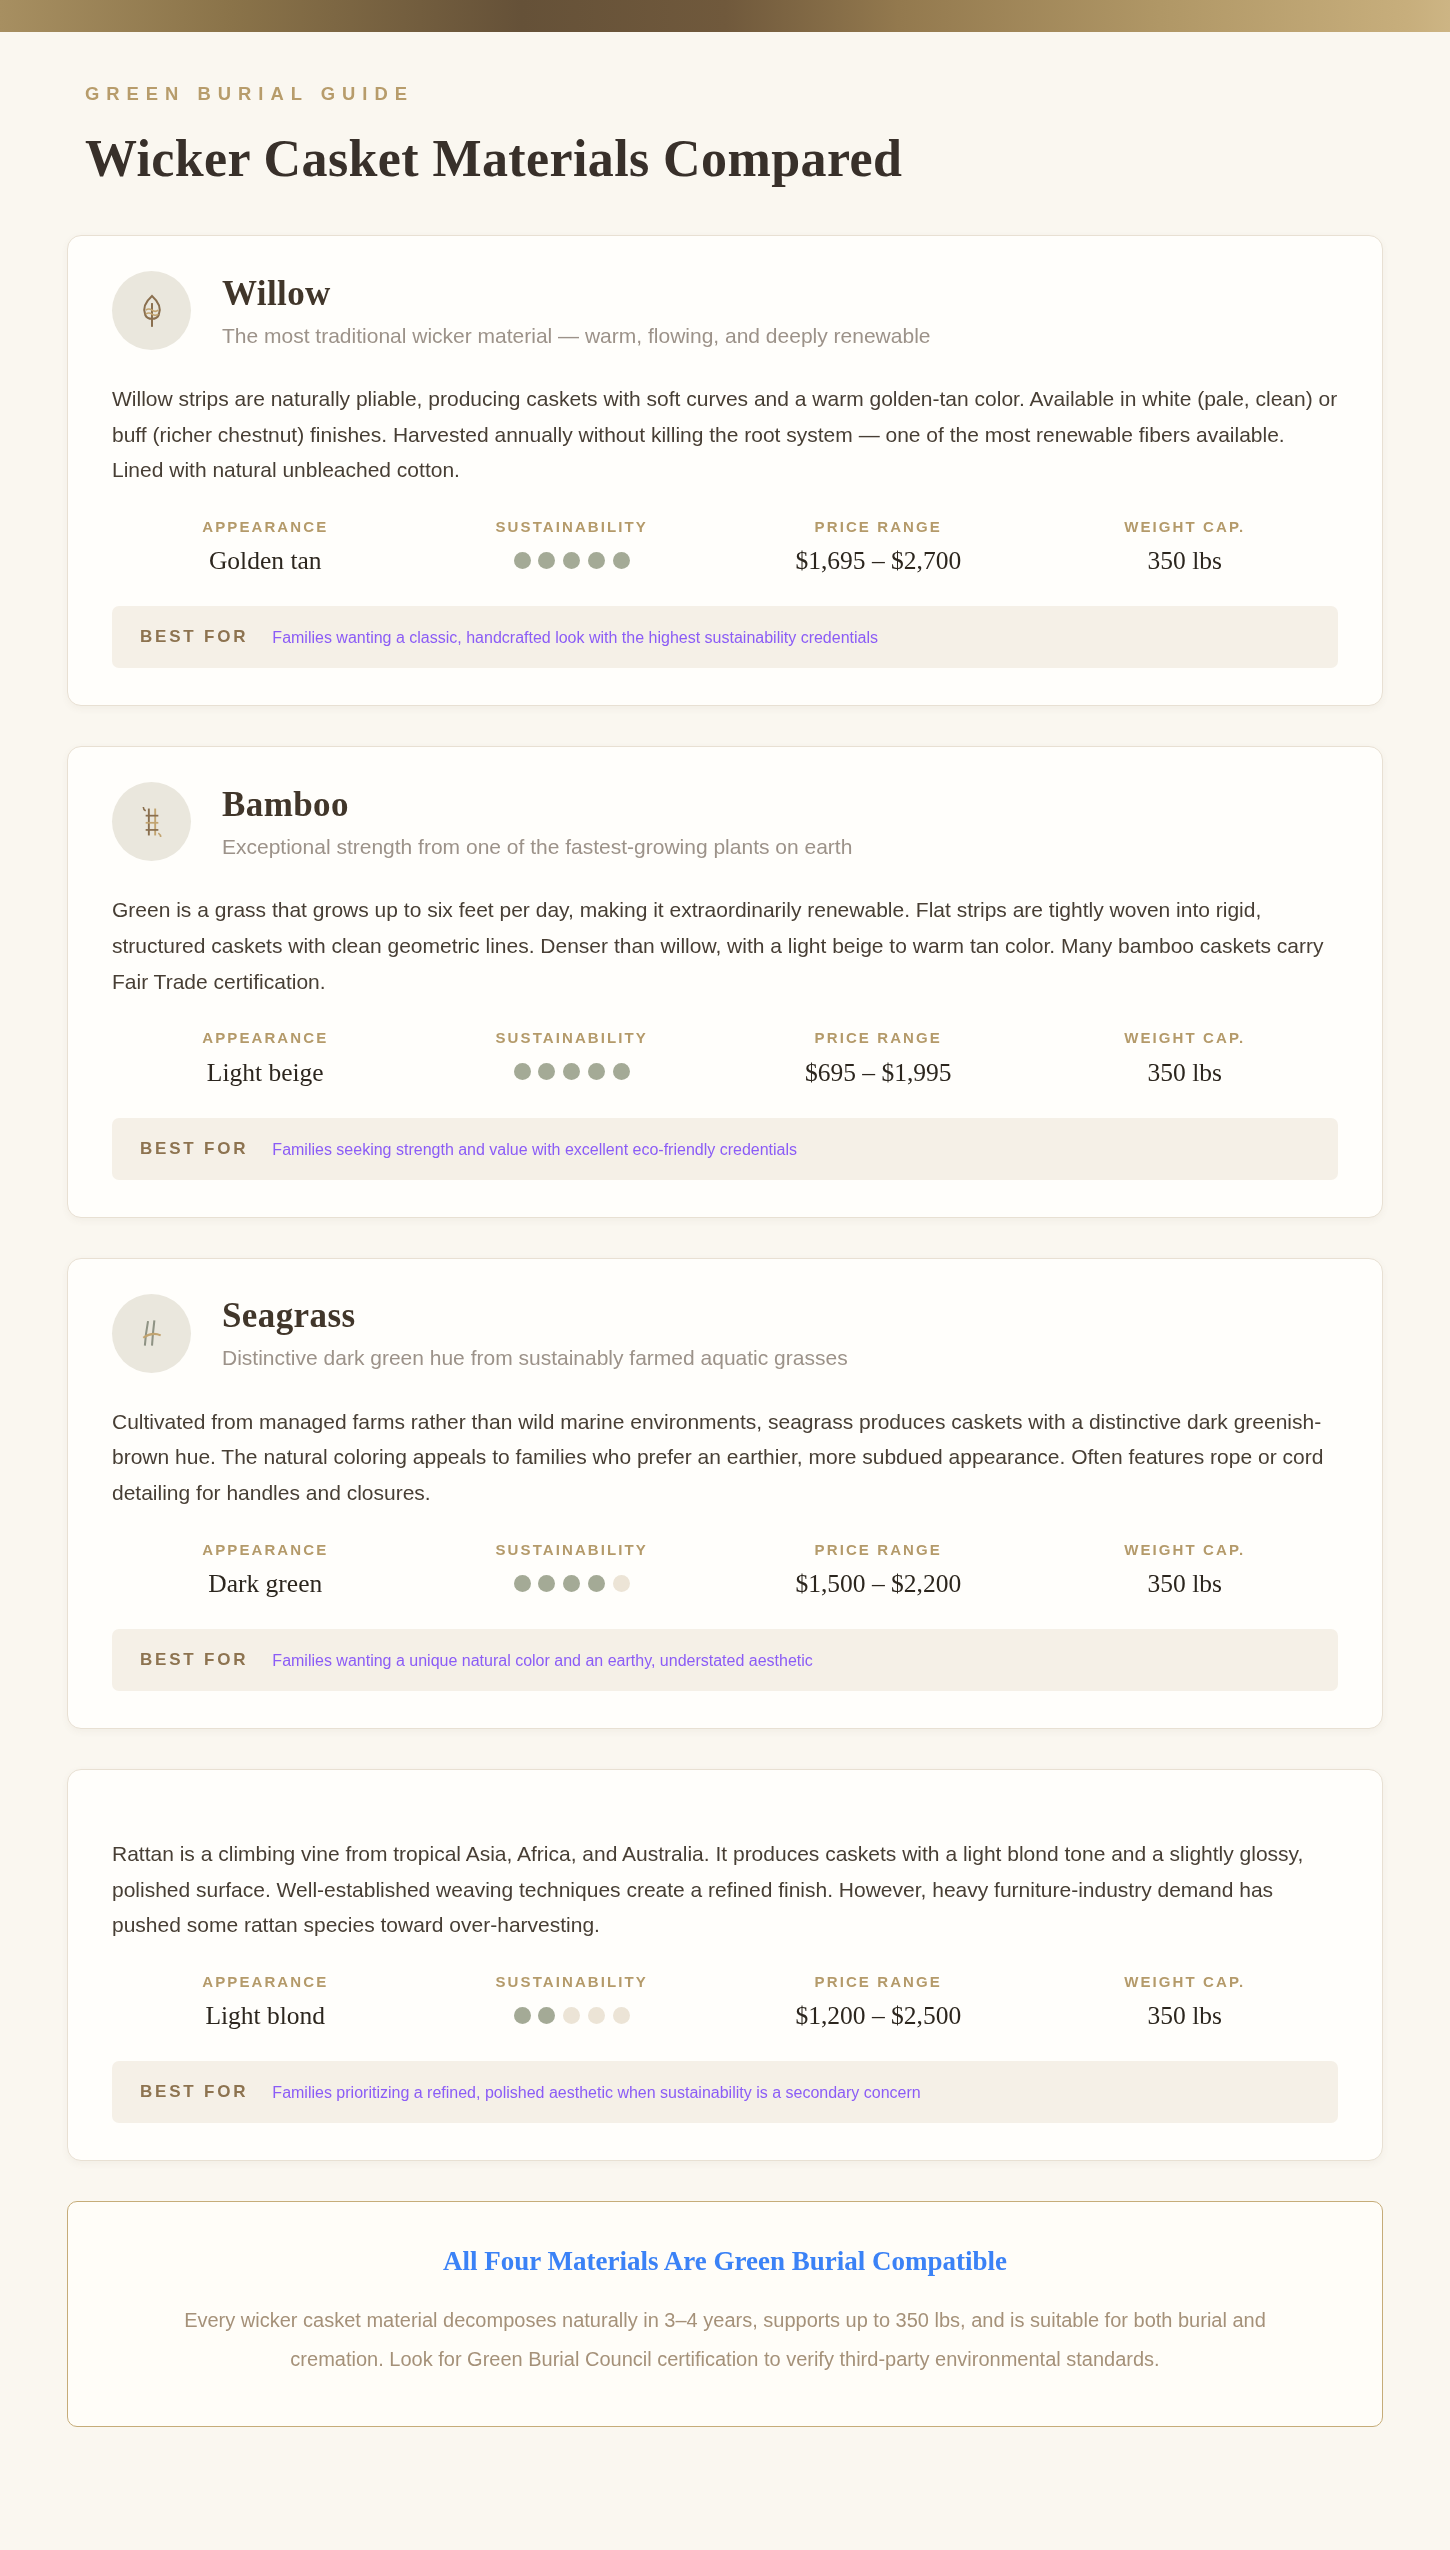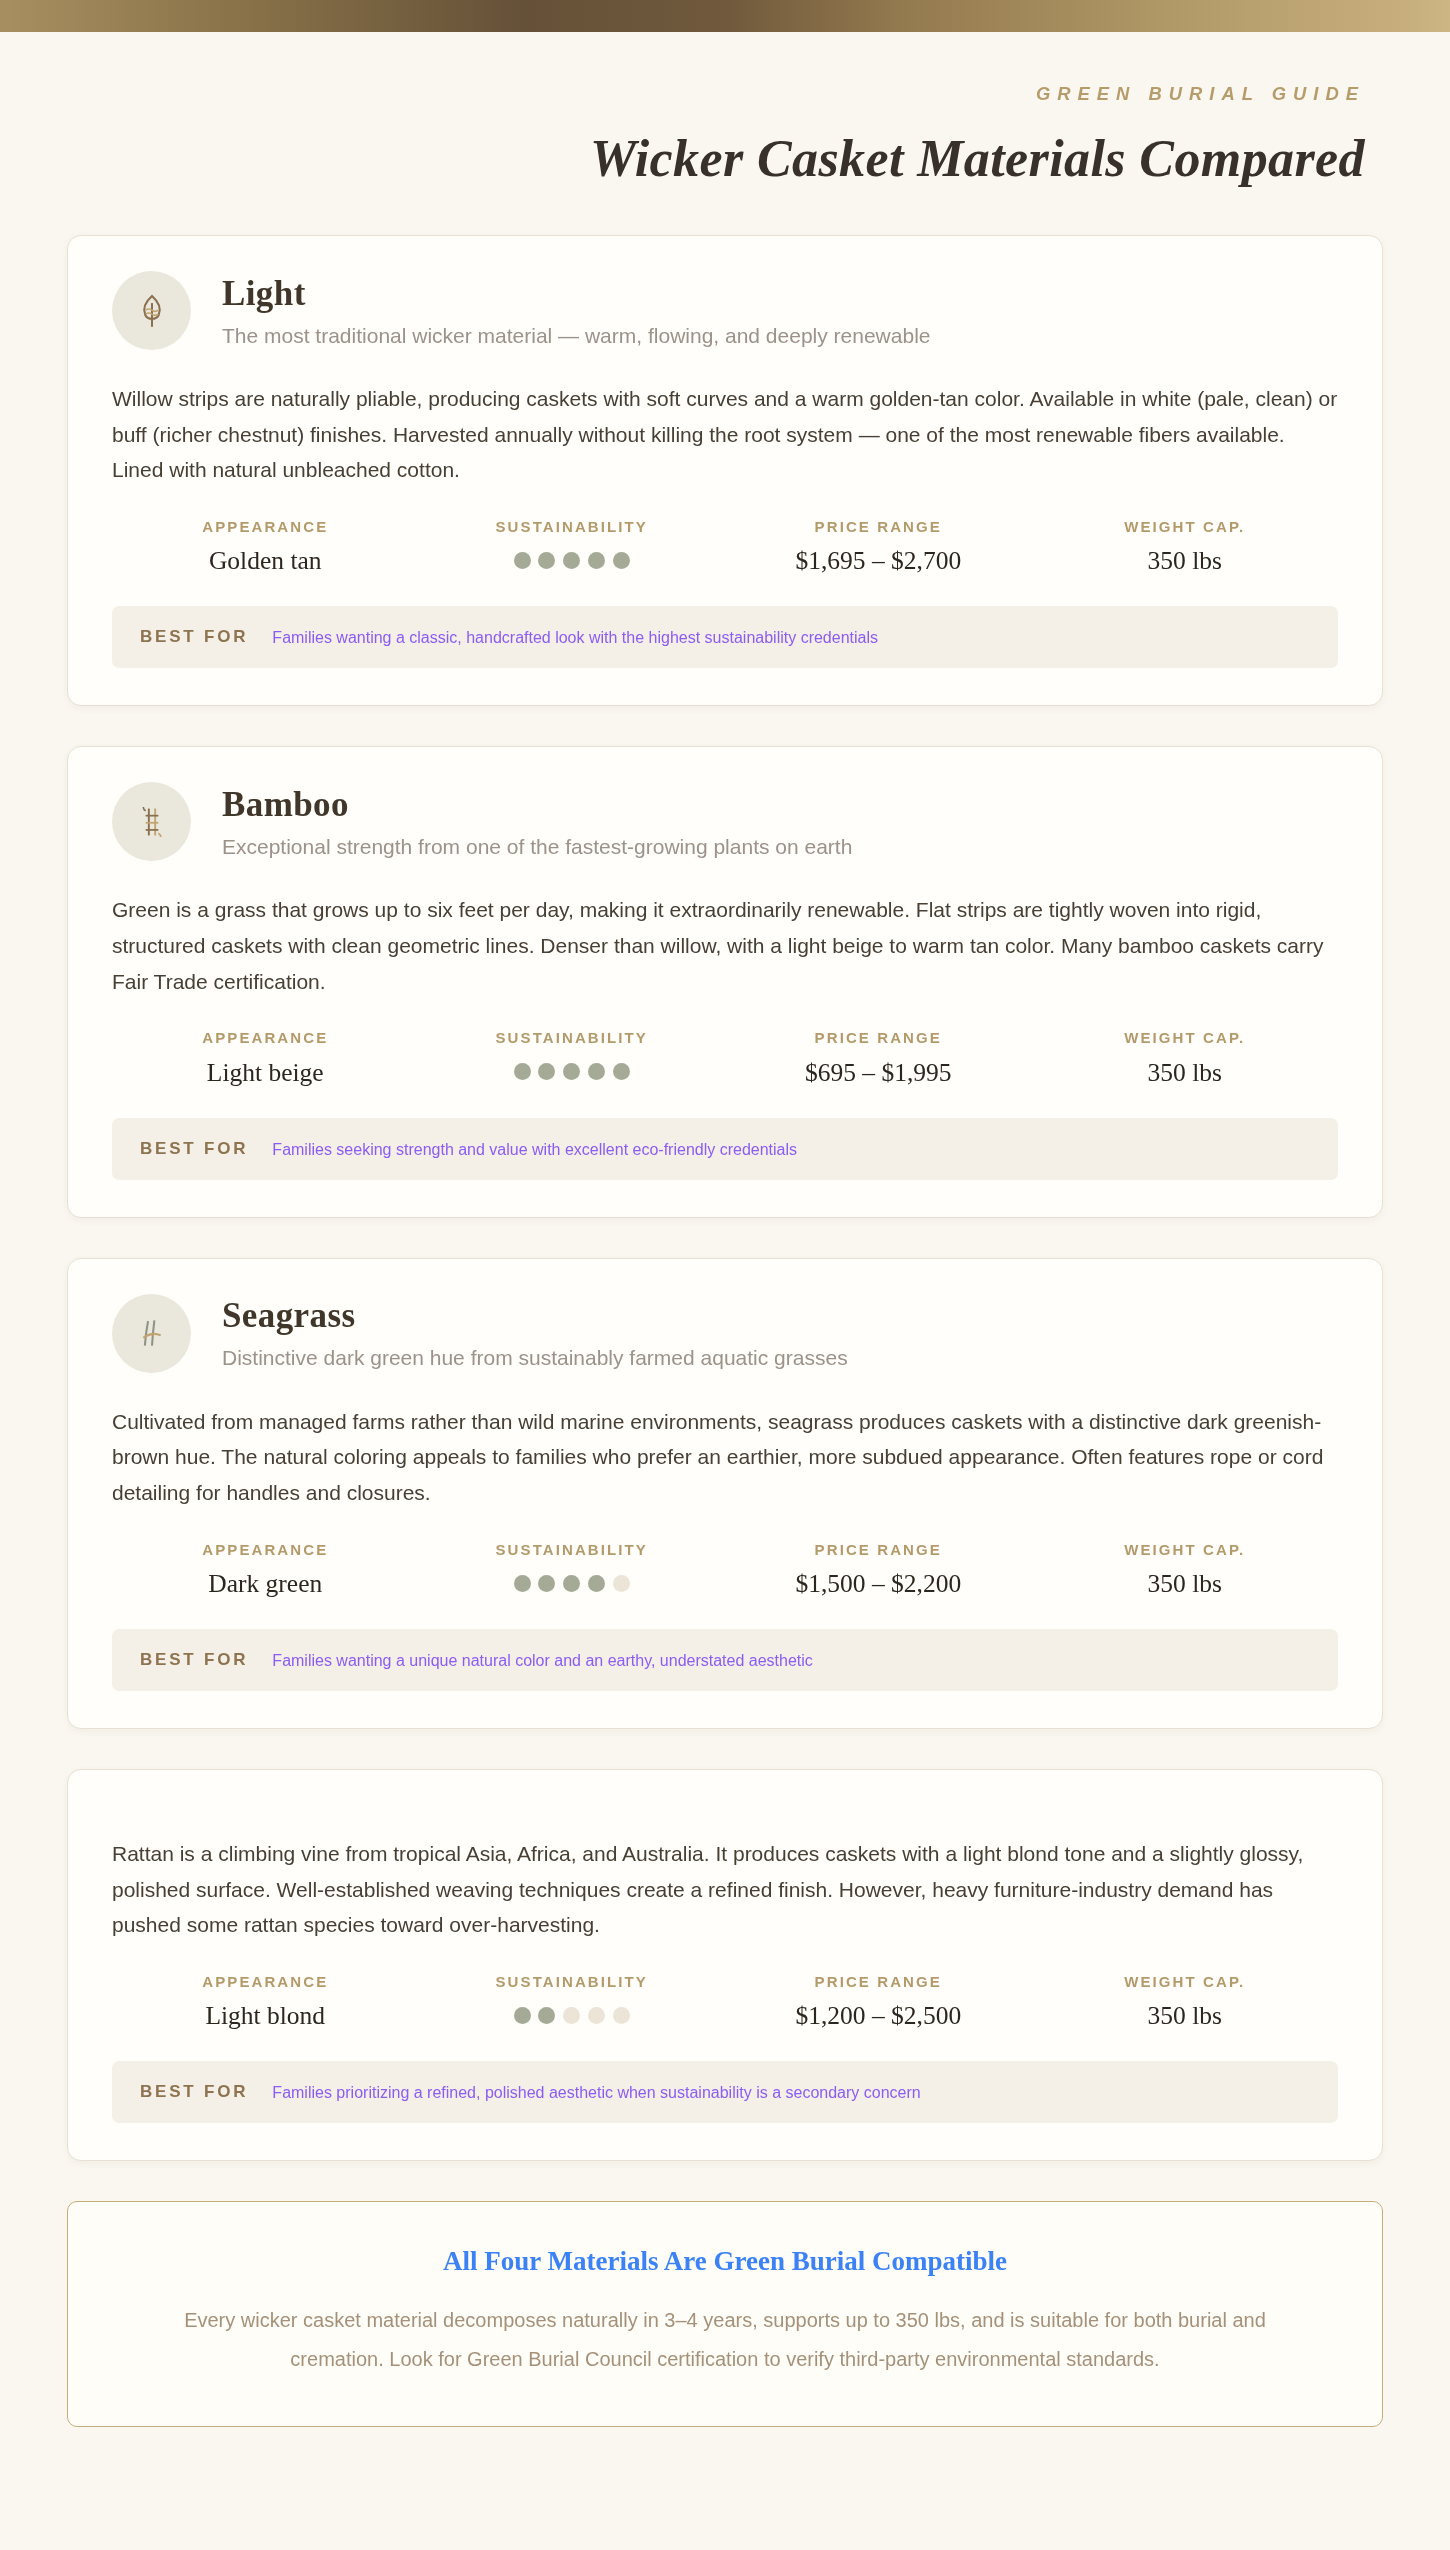--- a/index.html
+++ b/index.html
@@ -6,21 +6,21 @@
   html,body { background:#faf7f0; }
   body {
     width:1450px; min-height:2550px; margin:0 auto;
     font-family:"Liberation Sans", sans-serif;
     color:#453b31;
   }
   .topbar {
     height:32px; width:100%;
     background:linear-gradient(90deg,#a78f61 0%,#8a7349 16%,#655138 36%,#70593c 50%,#93794e 62%,#b09766 80%,#c7ae7c 97%,#cdb584 100%);
   }
-  .page-header { text-align:right; padding:51px 85px 0;font-style:italic; }
+  .page-header { text-align:left; padding:51px 85px 0; }
   .eyebrow {
     font-size:18.4px; font-weight:bold; letter-spacing:7px;
     color:#b79c6b; text-transform:uppercase;
   }
   .main-title {
     margin-top:24px; font-family:"Liberation Serif", serif;
     font-size:52px; font-weight:700; color:#38302a; letter-spacing:0.4px;
   }
   .subtitle {
     margin:21px auto 0; max-width:892px;
@@ -99,21 +99,21 @@
     <div class="card-head">
       <div class="icon-circle">
         <svg width="38" height="38" viewBox="0 0 48 48" fill="none">
           <path class="stroke-a" d="M24 5 C15 13 12.5 22 15.5 29 C18.5 35.5 29.5 35.5 32.5 29 C35.5 22 33 13 24 5 Z" stroke-width="2.6"></path>
           <line class="stroke-a" x1="24" y1="14" x2="24" y2="44" stroke-width="2.6"></line>
           <path class="stroke-b" d="M16 23 Q20 20 24 23 Q28 26 32 23" stroke-width="2"></path>
           <path class="stroke-b" d="M16 28 Q20 25 24 28 Q28 31 32 28" stroke-width="2"></path>
         </svg>
       </div>
       <div class="head-text">
-        <h2 class="material-name">Light</h2>
+        <h2 class="material-name">Willow</h2>
         <p class="tagline">The most traditional wicker material — warm, flowing, and deeply renewable</p>
       </div>
     </div>
     <p class="desc">Willow strips are naturally pliable, producing caskets with soft curves and a warm golden-tan color. Available in white (pale, clean) or buff (richer chestnut) finishes. Harvested annually without killing the root system — one of the most renewable fibers available. Lined with natural unbleached cotton.</p>
     <div class="stats">
       <div class="stat">
         <div class="stat-label">APPEARANCE</div>
         <div class="stat-value">Golden tan</div>
       </div>
       <div class="stat">

